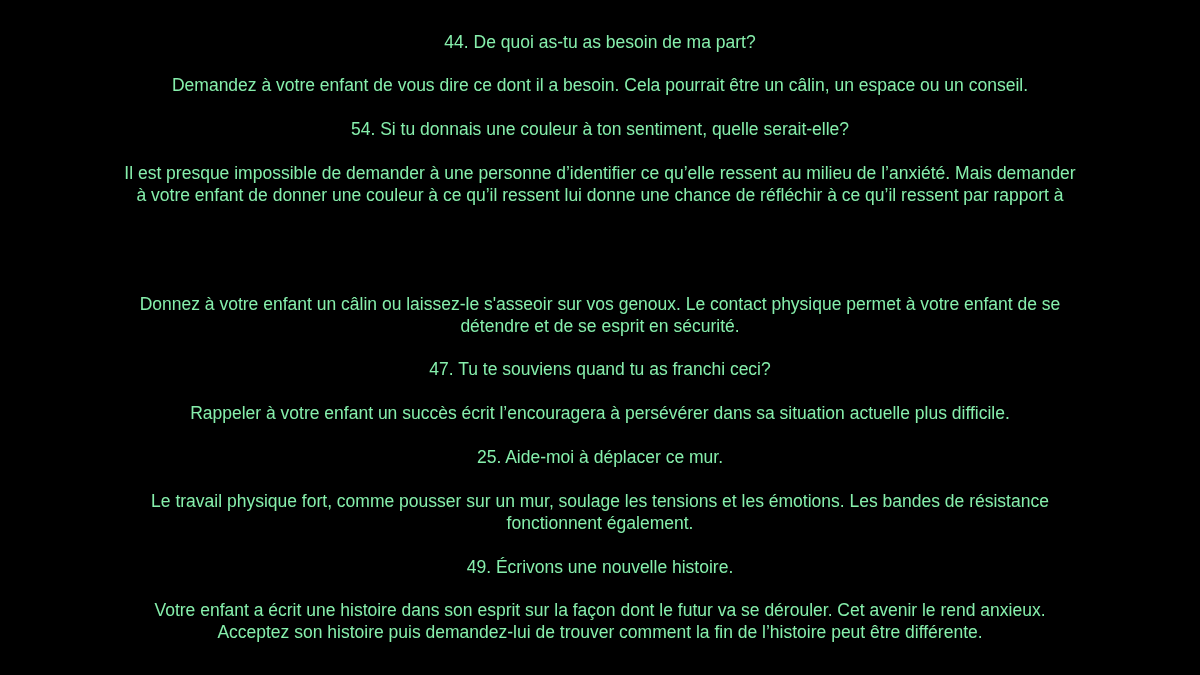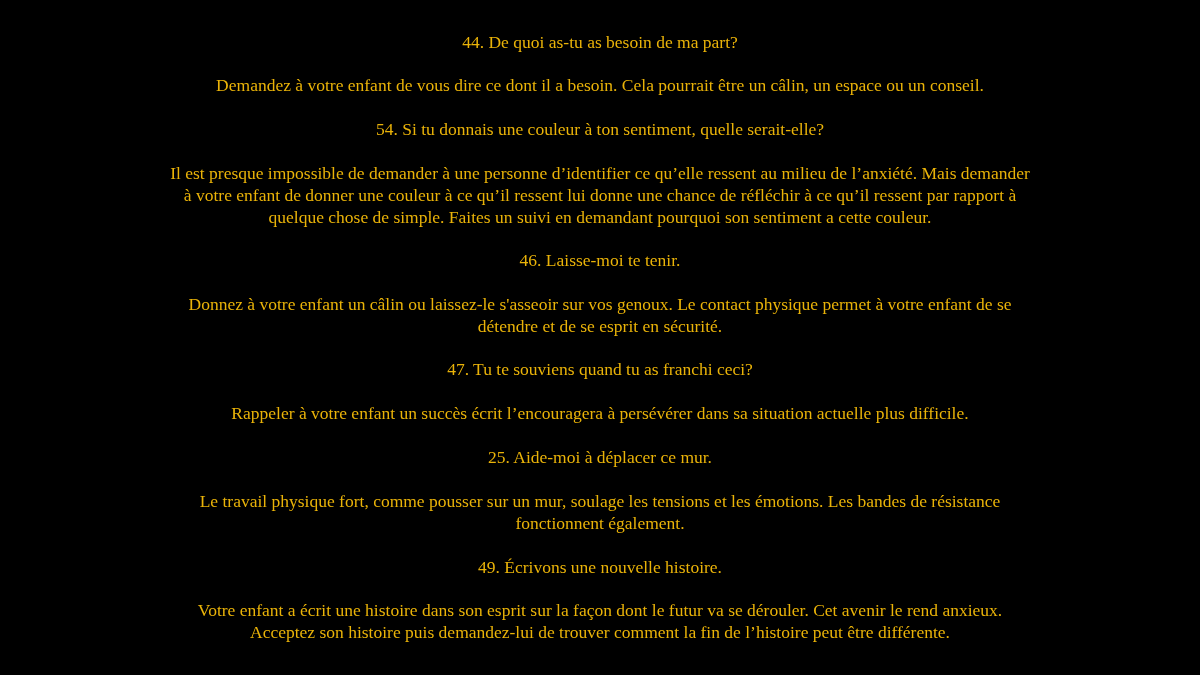--- a/index.html
+++ b/index.html
@@ -8,22 +8,22 @@
       width: 1200px;
       height: 675px;
       background: #000000;
       overflow: hidden;
     }
     .page {
       position: relative;
       width: 1200px;
       height: 492px;
       background: #000000;
-      color: #eab308;
-      font-family: Liberation Serif, serif;
+      color: #86efac;
+      font-family: Liberation Sans, sans-serif;
       font-size: 17.5px;
       line-height: 22px;
       text-align: center;
     }
     .line {
       position: absolute;
       left: 0;
       width: 1200px;
       text-align: center;
       white-space: nowrap;
@@ -33,23 +33,21 @@
 <body>
 
 <div class="page">
 
   <div class="line" style="top:31px">44. De quoi as-tu as besoin de ma part?</div>
   <div class="line" style="top:74px">Demandez à votre enfant de vous dire ce dont il a besoin. Cela pourrait être un câlin, un espace ou un conseil.</div>
 
   <div class="line" style="top:118px">54. Si tu donnais une couleur à ton sentiment, quelle serait-elle?</div>
   <div class="line" style="top:162px">Il est presque impossible de demander à une personne d’identifier ce qu’elle ressent au milieu de l’anxiété. Mais demander</div>
   <div class="line" style="top:184px">à votre enfant de donner une couleur à ce qu’il ressent lui donne une chance de réfléchir à ce qu’il ressent par rapport à</div>
-  <div class="line" style="top:206px">quelque chose de simple. Faites un suivi en demandant pourquoi son sentiment a cette couleur.</div>
 
-  <div class="line" style="top:249px">46. Laisse-moi te tenir.</div>
   <div class="line" style="top:293px">Donnez à votre enfant un câlin ou laissez-le s'asseoir sur vos genoux. Le contact physique permet à votre enfant de se</div>
   <div class="line" style="top:315px">détendre et de se esprit en sécurité.</div>
 
   <div class="line" style="top:358px">47. Tu te souviens quand tu as franchi ceci?</div>
   <div class="line" style="top:402px">Rappeler à votre enfant un succès écrit l’encouragera à persévérer dans sa situation actuelle plus difficile.</div>
 
   <div class="line" style="top:446px">25. Aide-moi à déplacer ce mur.</div>
   <div class="line" style="top:490px">Le travail physique fort, comme pousser sur un mur, soulage les tensions et les émotions. Les bandes de résistance</div>
   <div class="line" style="top:512px">fonctionnent également.</div>
 

